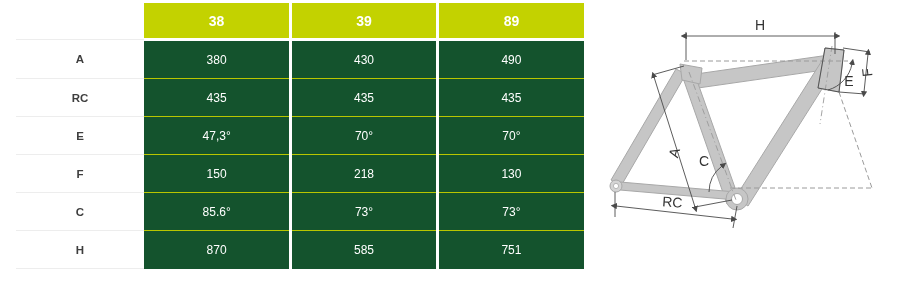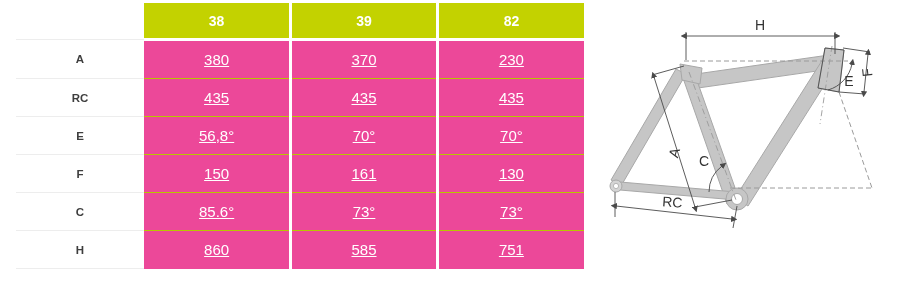--- a/index.html
+++ b/index.html
@@ -63,28 +63,27 @@
     font-size: 14px;
     font-weight: bold;
     height: 35px;
     border-right: 3px solid #ffffff;
     border-bottom: 3px solid #ffffff;
   }
   .size-header.last { border-right: none; }
 
   
   .value-cell {
-    background: #ec4899;
+    background: #14532d;
     color: #ffffff;
-    font-size: 15px;
+    font-size: 12px;
     font-weight: normal;
     height: 37px;
     border-right: 3px solid #ffffff;
     border-bottom: 1px solid #b8c600;
-    text-decoration: underline;
   }
   .value-cell.last { border-right: none; }
   tr.geo-row:last-child .value-cell { border-bottom: none; }
 
   
   #frame-diagram {
     position: absolute;
     left: 596px;
     top: 14px;
     width: 300px;
@@ -108,57 +107,57 @@
         <col class="label-col">
         <col class="size-col">
         <col class="size-col">
         <col class="size-col">
       </colgroup>
       <thead>
         <tr>
           <th class="corner-cell"></th>
           <th class="size-header">38</th>
           <th class="size-header">39</th>
-          <th class="size-header last">82</th>
+          <th class="size-header last">89</th>
         </tr>
       </thead>
       <tbody>
         <tr class="geo-row">
           <td class="row-label">A</td>
           <td class="value-cell">380</td>
-          <td class="value-cell">370</td>
-          <td class="value-cell last">230</td>
+          <td class="value-cell">430</td>
+          <td class="value-cell last">490</td>
         </tr>
         <tr class="geo-row">
           <td class="row-label">RC</td>
           <td class="value-cell">435</td>
           <td class="value-cell">435</td>
           <td class="value-cell last">435</td>
         </tr>
         <tr class="geo-row">
           <td class="row-label">E</td>
-          <td class="value-cell">56,8°</td>
+          <td class="value-cell">47,3°</td>
           <td class="value-cell">70°</td>
           <td class="value-cell last">70°</td>
         </tr>
         <tr class="geo-row">
           <td class="row-label">F</td>
           <td class="value-cell">150</td>
-          <td class="value-cell">161</td>
+          <td class="value-cell">218</td>
           <td class="value-cell last">130</td>
         </tr>
         <tr class="geo-row">
           <td class="row-label">C</td>
           <td class="value-cell">85.6°</td>
           <td class="value-cell">73°</td>
           <td class="value-cell last">73°</td>
         </tr>
         <tr class="geo-row">
           <td class="row-label">H</td>
-          <td class="value-cell">860</td>
+          <td class="value-cell">870</td>
           <td class="value-cell">585</td>
           <td class="value-cell last">751</td>
         </tr>
       </tbody>
     </table>
   </div>
 
   <div id="frame-diagram">
     <svg width="300" height="260" viewBox="0 0 300 260" xmlns="http://www.w3.org/2000/svg">
       <defs>

